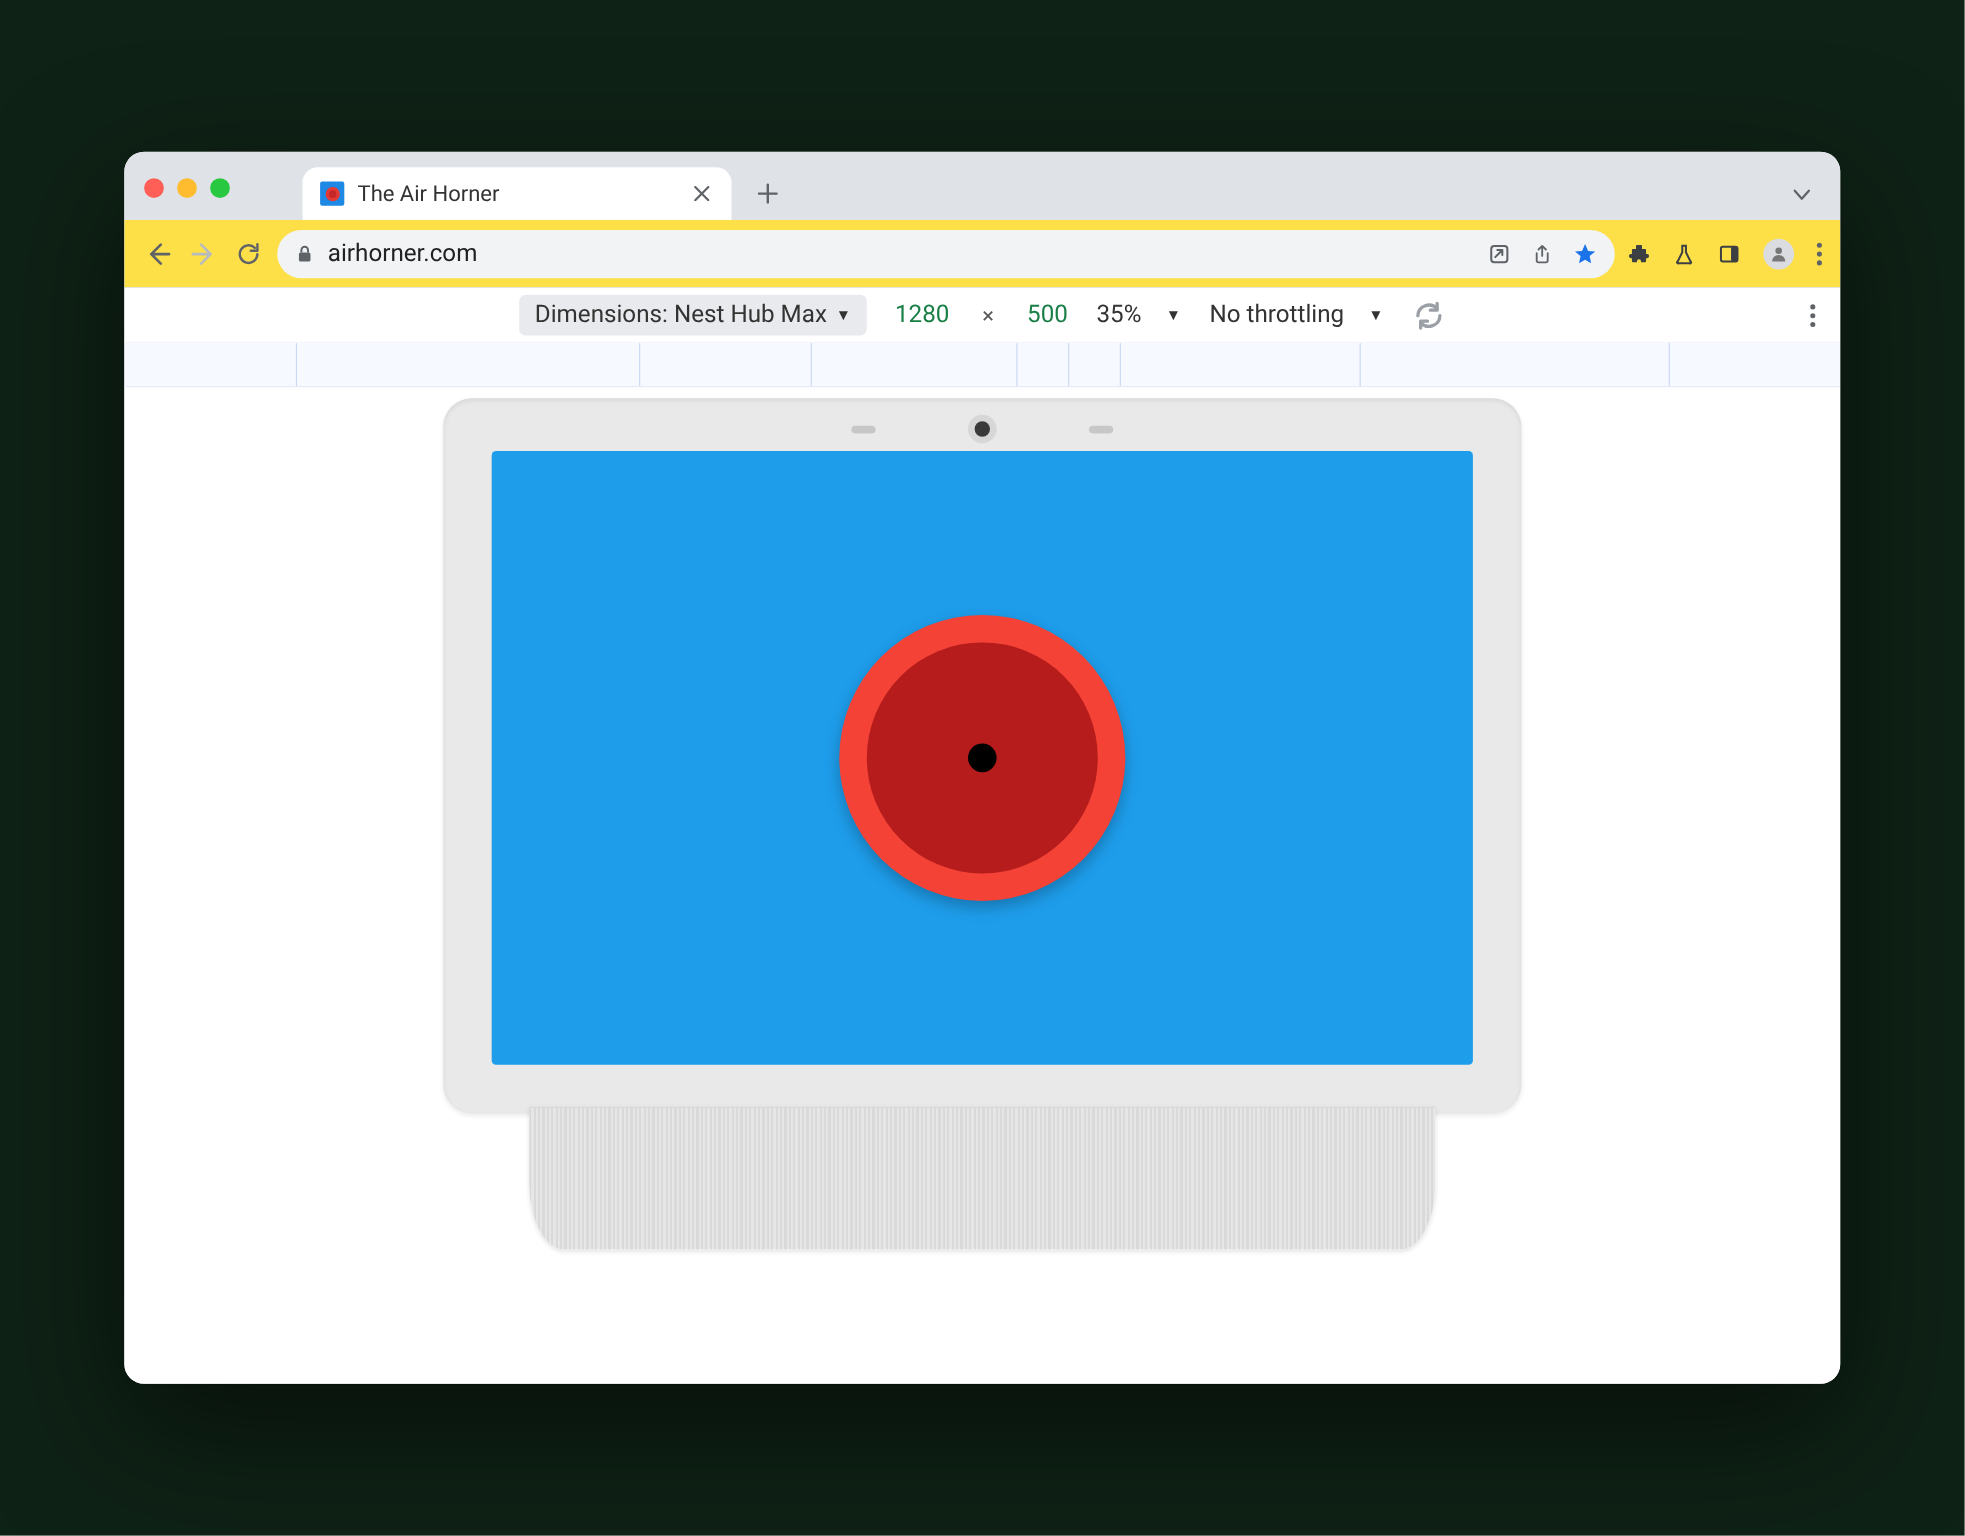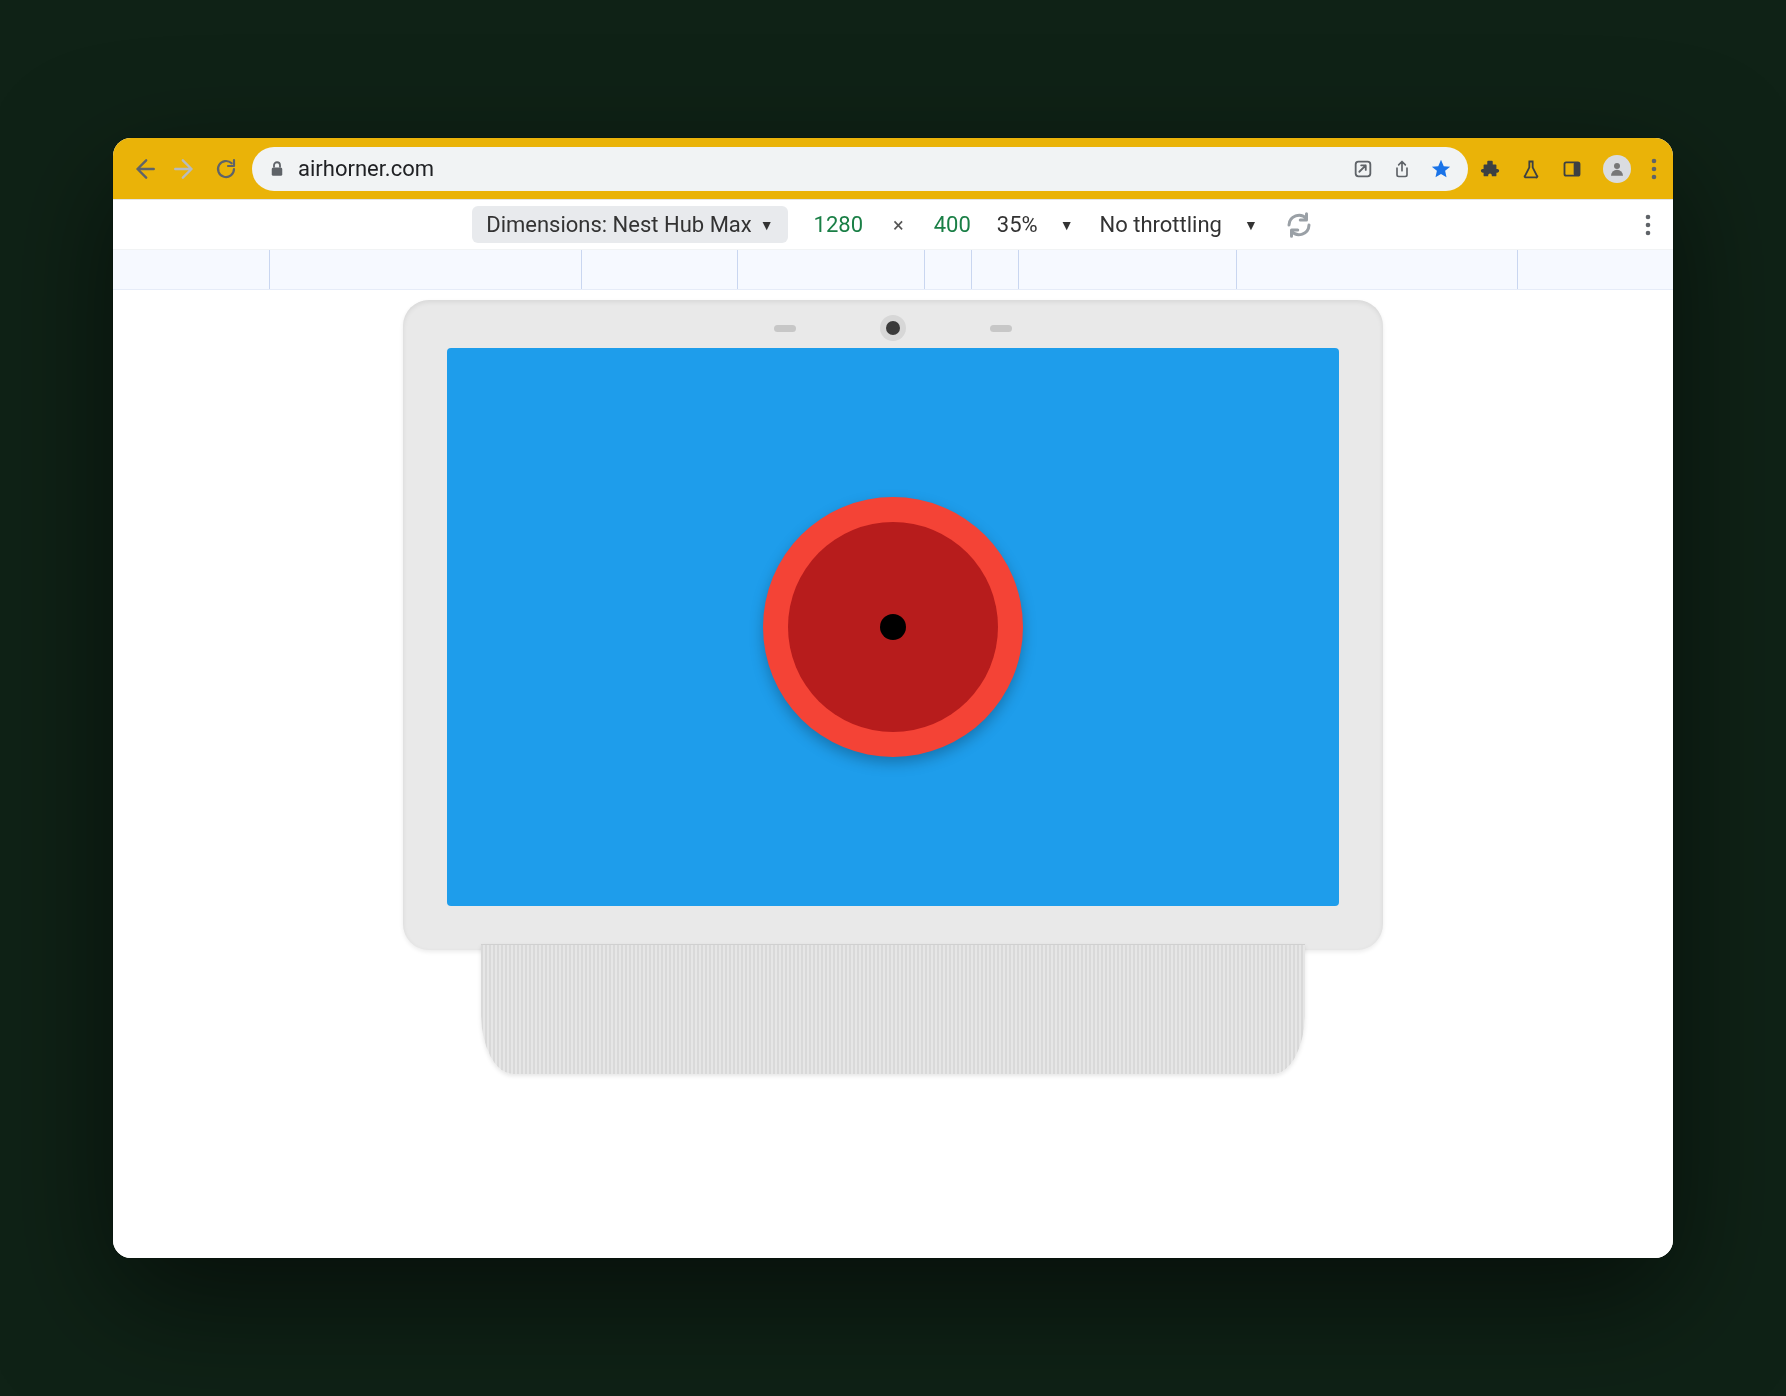--- a/index.html
+++ b/index.html
@@ -70,21 +70,21 @@
   .newtab {
     width: 42px; height: 42px; display:flex; align-items:center; justify-content:center;
     color:#444; font-size:26px; border-radius:50%; margin-bottom:3px; margin-left:6px;
   }
   .tabstrip-spacer { flex:1; }
   .tabstrip-chev { margin-bottom: 12px; margin-right: 10px; color:#555; }
 
   
   .toolbar {
     height: 62px;
-    background: #eab308;
+    background: #fde047;
     border-bottom: 1px solid #e3e5e8;
     display:flex;
     align-items:center;
     padding: 0 16px;
     gap: 11px;
   }
   .nav-btn { width:30px; height:30px; display:flex; align-items:center; justify-content:center; color:#5f6368;}
   .nav-btn.disabled { color:#b7bbc0; }
   .omnibox {
     flex:1;
@@ -207,20 +207,49 @@
   }
 
   svg { display:block; }
   .caret { font-size:14px; }
 </style>
 </head>
 <body>
 
 <div class="window">
 
+  <div class="tabstrip">
+    <div class="traffic-lights">
+      <div class="tl red"></div>
+      <div class="tl yellow"></div>
+      <div class="tl green"></div>
+    </div>
+    <div class="tab">
+      <div class="favicon">
+          <div class="dot"></div>
+        </div>
+      <div class="tab-title">The Air Horner</div>
+      <div class="tab-close">
+        <svg width="14" height="14" viewBox="0 0 14 14">
+            <path d="M1 1 L13 13 M13 1 L1 13" stroke="#5f6368" stroke-width="2" stroke-linecap="round"></path>
+          </svg>
+      </div>
+    </div>
+    <div class="newtab">
+      <svg width="20" height="20" viewBox="0 0 20 20">
+          <path d="M10 2 V18 M2 10 H18" stroke="#5f6368" stroke-width="2.2" stroke-linecap="round"></path>
+        </svg>
+    </div>
+    <div class="tabstrip-spacer"></div>
+    <div class="tabstrip-chev">
+      <svg width="22" height="22" viewBox="0 0 24 24">
+          <path d="M5 8 L12 16 L19 8" fill="none" stroke="#5f6368" stroke-width="2.2" stroke-linecap="round" stroke-linejoin="round"></path>
+        </svg>
+    </div>
+  </div>
 
   <div class="toolbar">
     <div class="nav-btn">
       <svg width="26" height="26" viewBox="0 0 24 24">
           <path d="M14 4 L6 12 L14 20 M6 12 H21" fill="none" stroke="#5f6368" stroke-width="2.2" stroke-linecap="round" stroke-linejoin="round"></path>
         </svg>
     </div>
     <div class="nav-btn disabled">
       <svg width="26" height="26" viewBox="0 0 24 24">
           <path d="M10 4 L18 12 L10 20 M18 12 H3" fill="none" stroke="#b7bbc0" stroke-width="2.2" stroke-linecap="round" stroke-linejoin="round"></path>
@@ -298,21 +327,21 @@
 
   <div class="dev-toolbar dev-wrap">
     <div class="dev-toolbar-inner">
       <div class="pill">
         <span>Dimensions: Nest Hub Max</span>
         <span class="caret">▼</span>
       </div>
       <div style="display:flex;align-items:center;gap:24px;">
         <span class="dim-w">1280</span>
         <span class="dim-x">×</span>
-        <span class="dim-h">400</span>
+        <span class="dim-h">500</span>
       </div>
       <div class="drop">
         <span>35%</span>
         <span class="caret">▼</span>
       </div>
       <div class="drop">
         <span>No throttling</span>
         <span class="caret">▼</span>
       </div>
       <div class="rot-icn">

